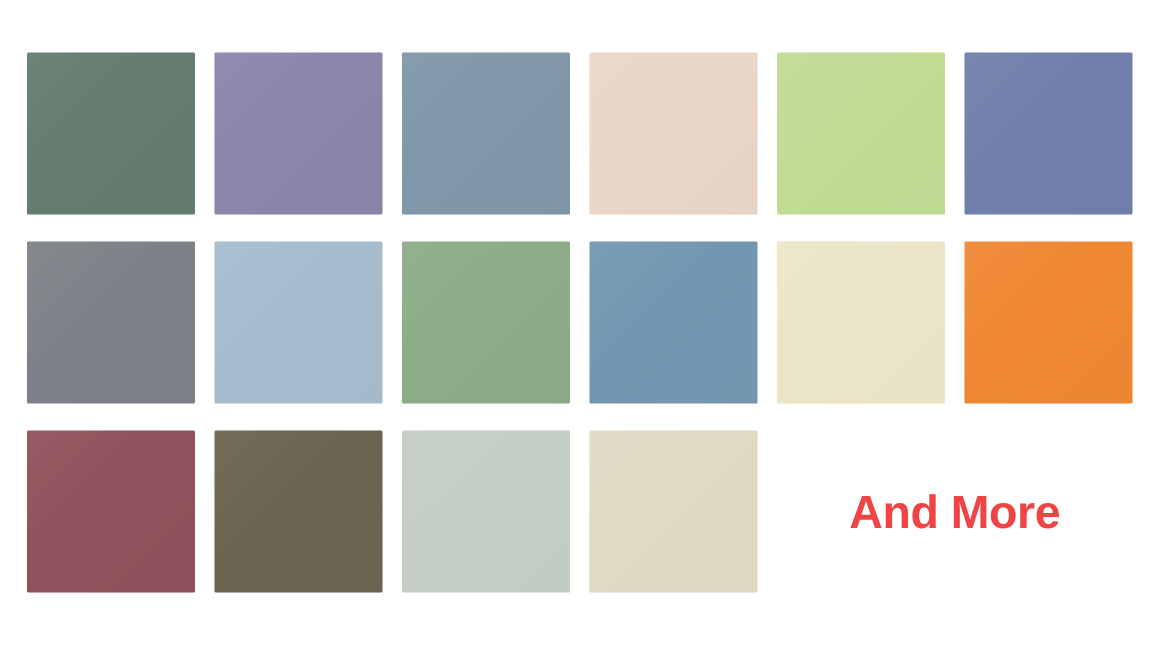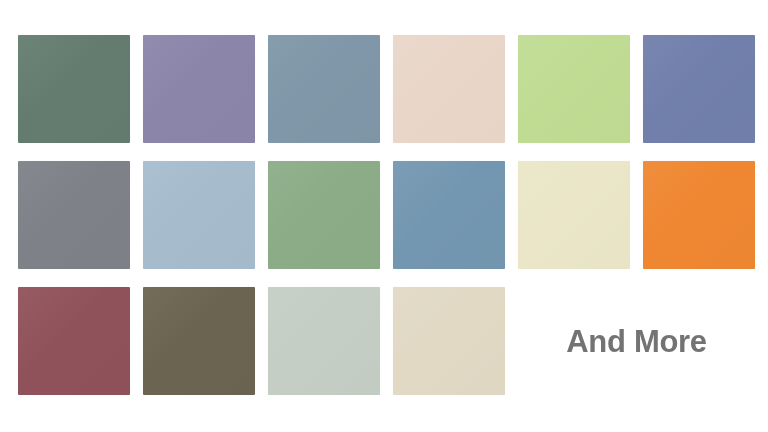--- a/index.html
+++ b/index.html
@@ -95,17 +95,17 @@
     <div class="swatch" style="background-color: rgb(116, 151, 177);"></div>
     <div class="swatch" style="background-color: rgb(234, 230, 199);"></div>
     <div class="swatch" style="background-color: rgb(239, 135, 50);"></div>
 
     <div class="swatch" style="background-color: rgb(144, 82, 90);"></div>
     <div class="swatch" style="background-color: rgb(107, 100, 80);"></div>
     <div class="swatch" style="background-color: rgb(196, 206, 197);"></div>
     <div class="swatch" style="background-color: rgb(225, 217, 196);"></div>
 
     <div class="more-cell">
-      <span class="more-label" style="color: #737373;">And More</span>
+      <span class="more-label" style="color: #ef4444;">And More</span>
     </div>
 
   </div>
 </div>
 
 </body></html>

